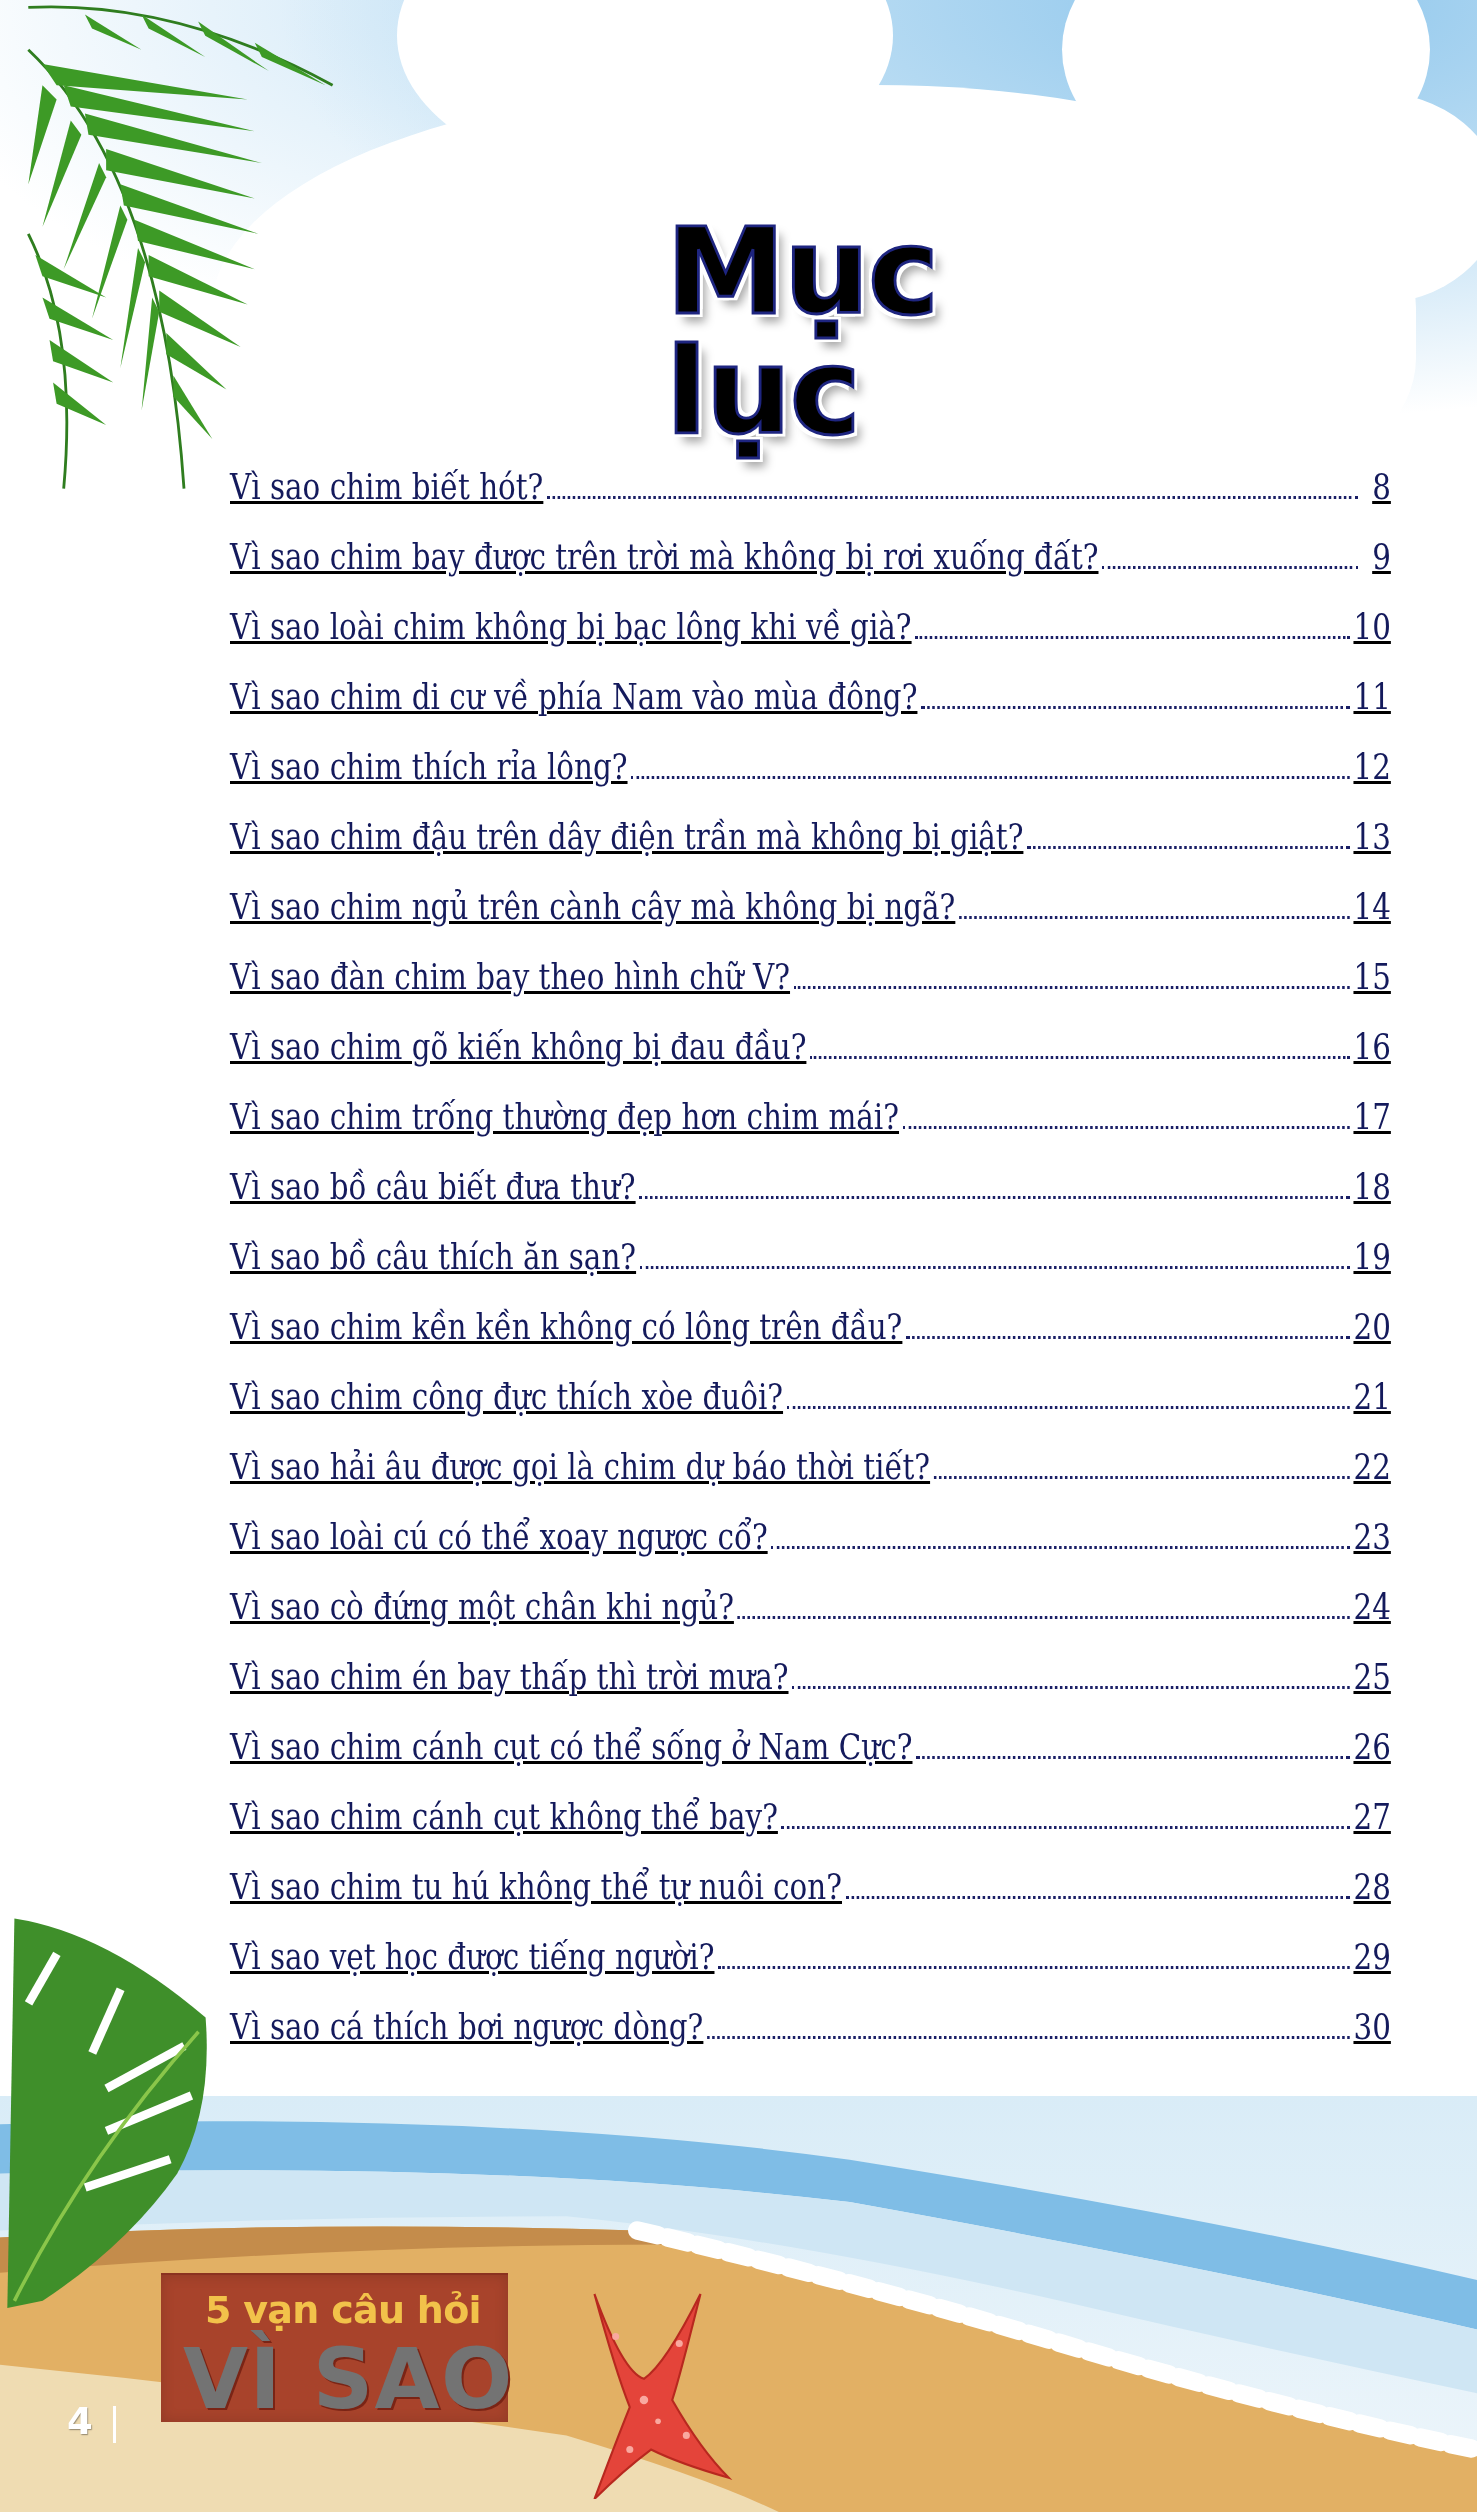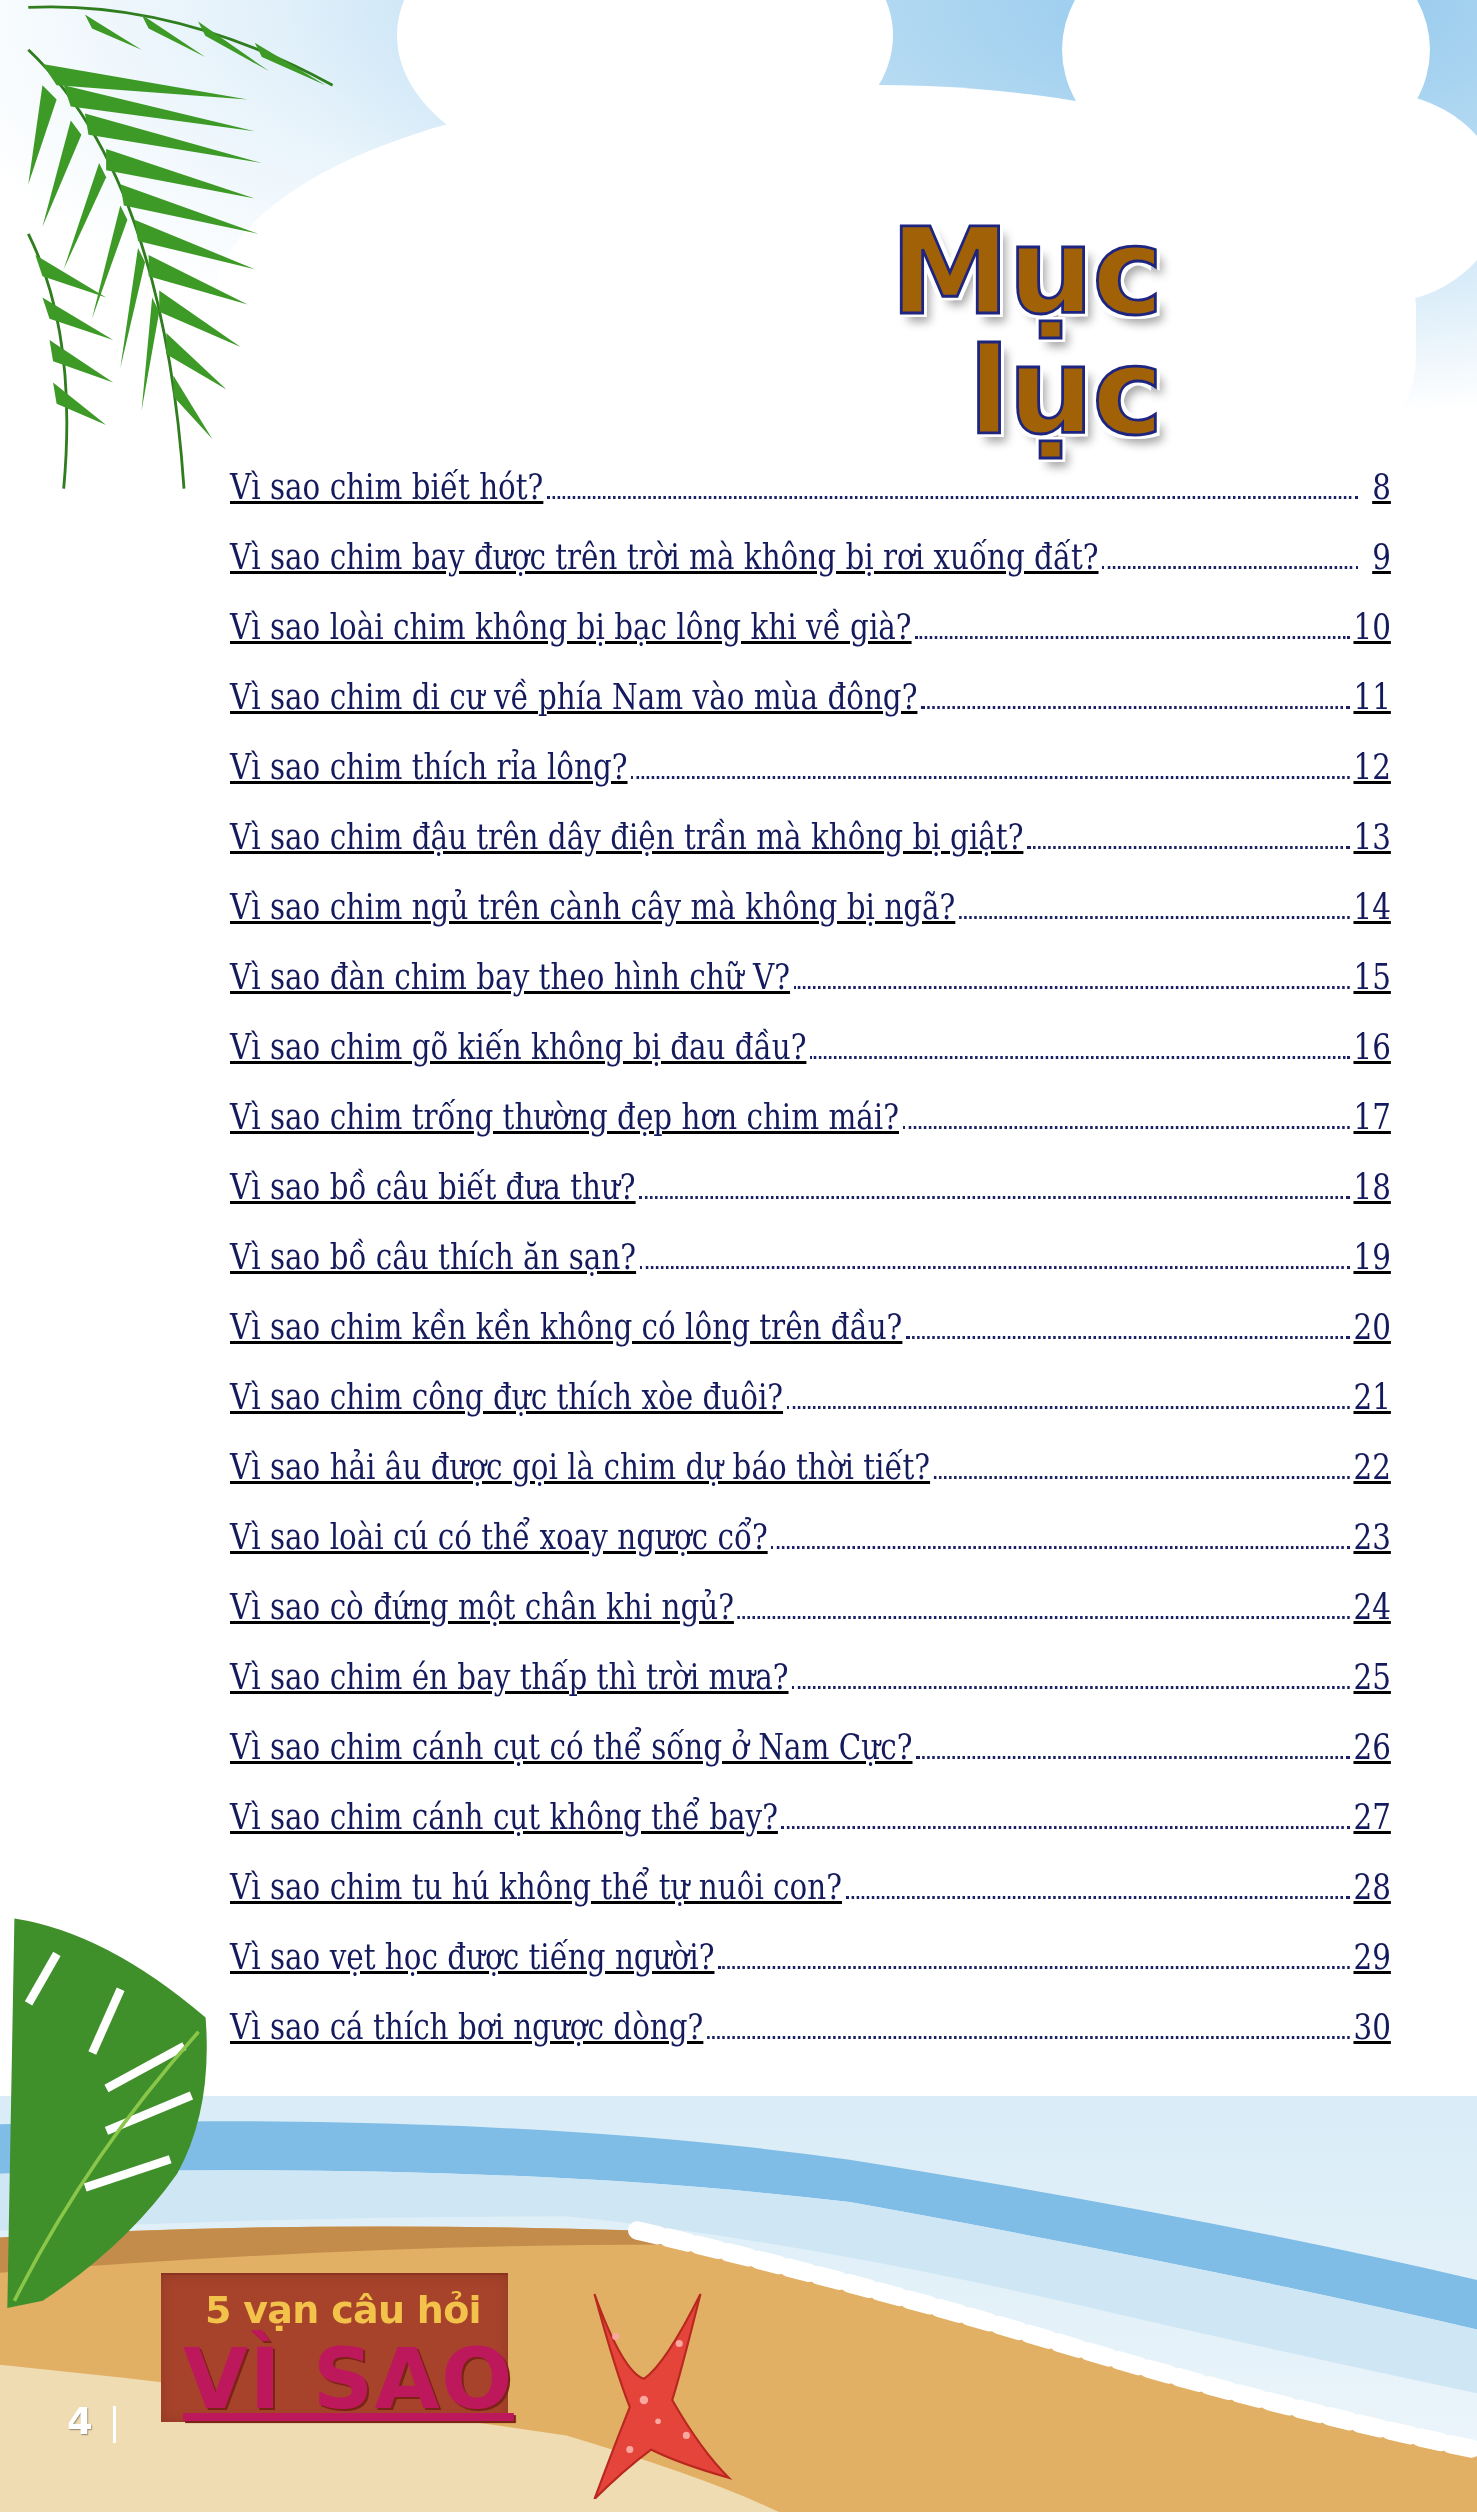--- a/index.html
+++ b/index.html
@@ -45,26 +45,26 @@
     .starfish {
       position: absolute;
       left: 566px; top: 2287px;
       width: 170px; height: 212px;
     }
     
     .title {
       position: absolute;
       left: 666px; top: 212px;
       width: 496px;
-      text-align: right;
+      text-align: left;
       font-family: "DejaVu Sans", sans-serif;
       font-weight: bold;
       font-size: 120px;
       letter-spacing: -1.4px;
-      color: #a16207;
+      color: #000000;
       -webkit-text-stroke: 2.8px #1e2580;
       text-shadow: 0 0 0 #fff, 4.2px 4.2px 0 #ffffff, -4.2px -4.2px 0 #ffffff, 4.2px -4.2px 0 #ffffff, -4.2px 4.2px 0 #ffffff, 7px 8.5px 10px rgba(0,0,0,0.35);
       line-height: 1;
     }
     
     .toc {
       position: absolute;
       left: 230px; top: 467px;
       width: 1161px;
       text-decoration: underline;
@@ -112,24 +112,23 @@
       font-size: 38px;
       color: #f2c24a;
       letter-spacing: -0.7px;
     }
     .brand-main {
       position: absolute;
       left: 183px; top: 2330px;
       font-family: "DejaVu Sans", sans-serif;
       font-weight: bold;
       font-size: 84px;
-      color: #be185d;
+      color: #737373;
       letter-spacing: 1.4px;
       text-shadow: 2.1px 2.1px 0 #7a2415;
-      text-decoration: underline;
     }
     .page-num {
       position: absolute;
       left: 67px; top: 2400px;
       font-family: "DejaVu Sans", sans-serif;
       font-weight: bold;
       font-size: 37px;
       color: #ffffff;
       text-shadow: 0.7px 0.7px 1.4px rgba(0,0,0,0.4);
     }

